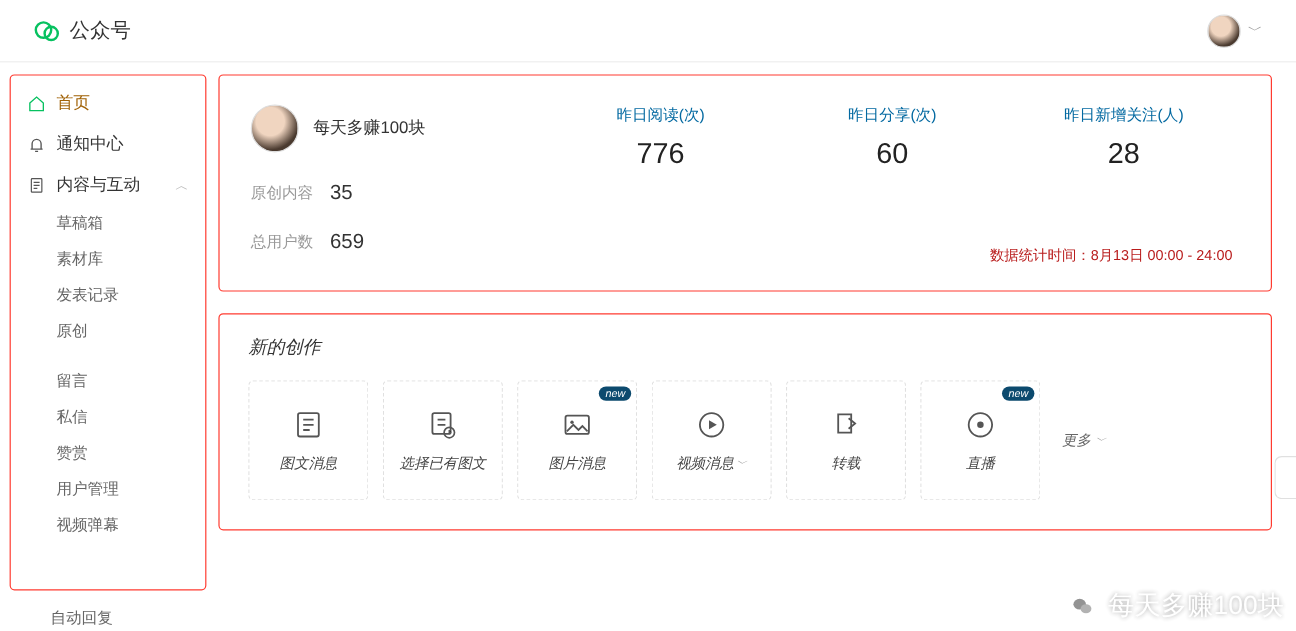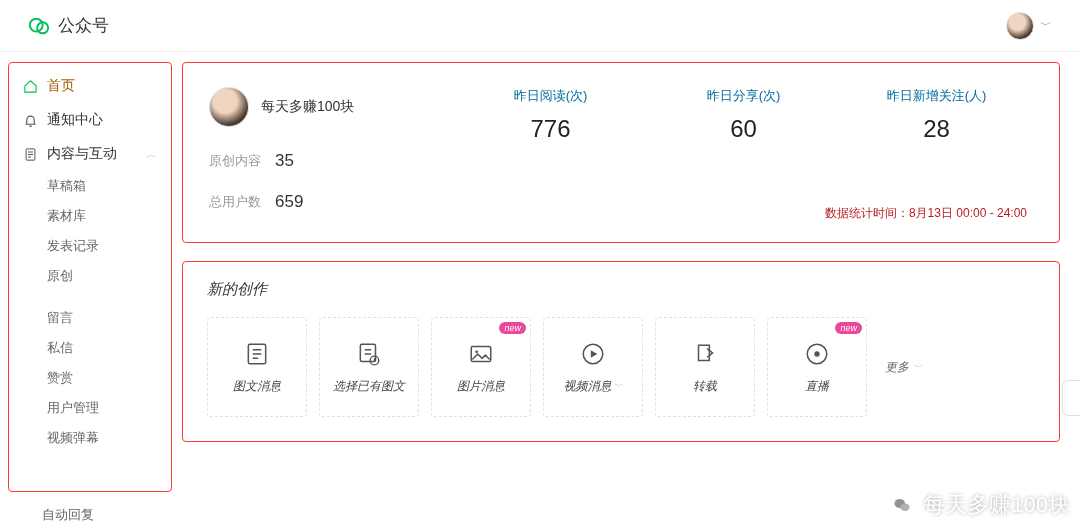--- a/index.html
+++ b/index.html
@@ -38,21 +38,21 @@
   .metric .lbl { color: #0369a1; font-size: 13px; margin-bottom: 10px; }
   .metric .num { font-size: 24px; color: #222; font-weight: 300; }
   .stat-note { text-align: right; color: #b91c1c; font-size: 12px; margin-top: 14px; padding-right: 6px; }
 
   .create-panel { padding: 18px 24px 24px; font-style: italic; }
   .create-title { font-size: 15px; margin-bottom: 18px; }
   .tiles { display: flex; gap: 12px; align-items: center; }
   .tile { position: relative; width: 100px; height: 100px; border: 1px dashed #e0e0e0; border-radius: 4px; display: flex; flex-direction: column; align-items: center; justify-content: center; gap: 10px; cursor: pointer; }
   .tile .tico { width: 28px; height: 28px; display: flex; align-items: center; justify-content: center; }
   .tile .tlabel { font-size: 12px; color: #444; display: flex; align-items: center; gap: 2px; }
-  .badge-new { position: absolute; top: 4px; right: 4px; background: #ec4899; color: #fff; font-size: 9px; border-radius: 8px; padding: 1px 5px; }
+  .badge-new { position: absolute; top: 4px; right: 4px; background: #0c4a6e; color: #fff; font-size: 9px; border-radius: 8px; padding: 1px 5px; }
   .more { padding: 0 6px; color: #666; font-size: 12px; cursor: pointer; display: flex; align-items: center; gap: 4px; }
   .side-fab { position: absolute; right: 0; top: 380px; width: 18px; height: 36px; border: 1px solid #e0e0e0; border-right: none; border-radius: 6px 0 0 6px; background: #fff; }
 
   .watermark { position: absolute; right: 10px; bottom: 6px; display: flex; align-items: center; gap: 8px; color: #fff; font-size: 22px; text-shadow: 0 0 4px rgba(0,0,0,.4); pointer-events: none; opacity: .9; }
   .wm-ico { width: 26px; height: 26px; border-radius: 50%; background: rgba(255,255,255,.85); display: flex; align-items: center; justify-content: center; }
   svg { display: block; }
 </style>
 </head>
 <body>
 

